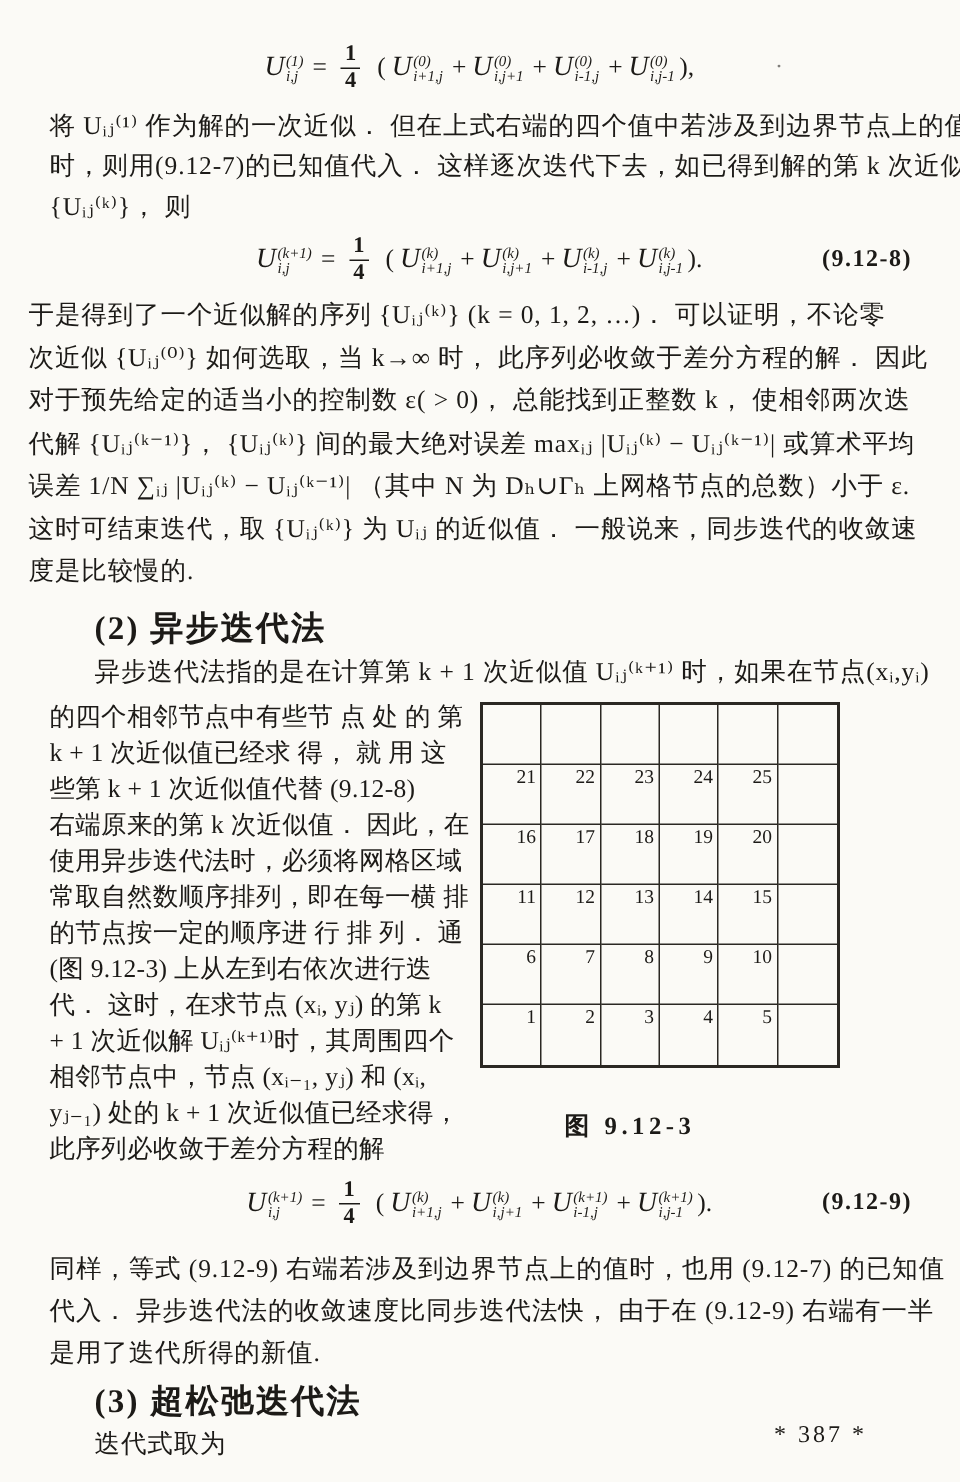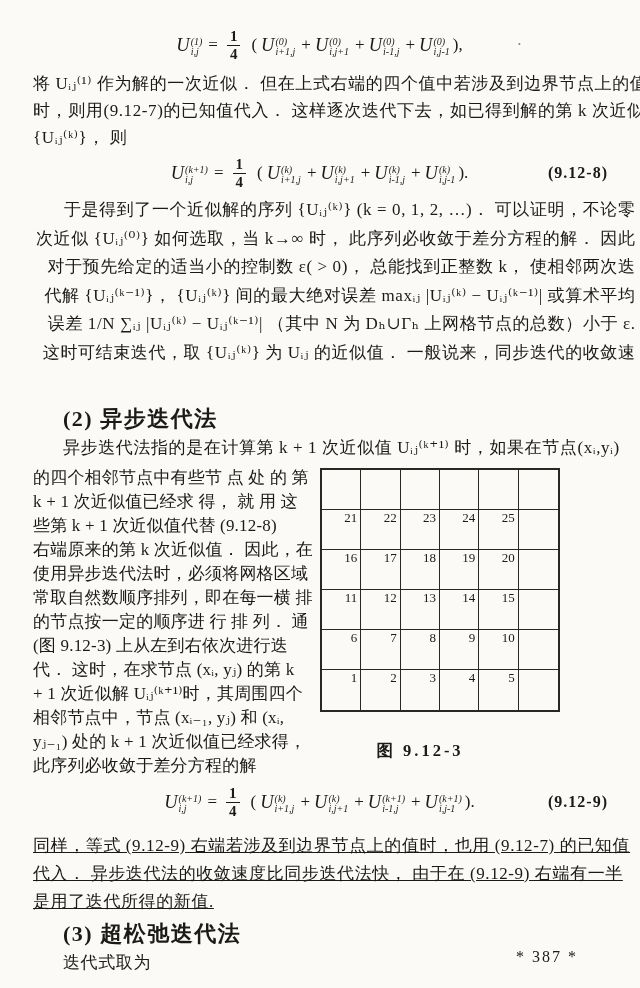--- a/index.html
+++ b/index.html
@@ -151,27 +151,28 @@
           <span class="ss">
             <span>(k)</span>
             <span>i,j-1</span>
           </span>
         </span>
       <span class="rel cl">).</span>
     </div>
     <span class="eqno">(9.12-8)</span>
   </div>
 
-  <div class="abs p2" style="left:36px;top:196px;text-align:right;">
+  <div class="abs p2" style="left:19px;top:196px;">
     <div class="pline">于是得到了一个近似解的序列 {Uᵢⱼ⁽ᵏ⁾} (k = 0, 1, 2, …)．  可以证明，不论零</div>
     <div class="pline">次近似 {Uᵢⱼ⁽⁰⁾} 如何选取，当 k→∞ 时， 此序列必收敛于差分方程的解． 因此</div>
     <div class="pline">对于预先给定的适当小的控制数 ε( &gt; 0)， 总能找到正整数 k， 使相邻两次迭</div>
     <div class="pline">代解 {Uᵢⱼ⁽ᵏ⁻¹⁾}， {Uᵢⱼ⁽ᵏ⁾} 间的最大绝对误差 maxᵢⱼ |Uᵢⱼ⁽ᵏ⁾ − Uᵢⱼ⁽ᵏ⁻¹⁾| 或算术平均</div>
     <div class="pline">误差 1/N ∑ᵢⱼ |Uᵢⱼ⁽ᵏ⁾ − Uᵢⱼ⁽ᵏ⁻¹⁾| （其中 N 为 Dₕ∪Γₕ 上网格节点的总数）小于 ε.</div>
     <div class="pline">这时可结束迭代，取 {Uᵢⱼ⁽ᵏ⁾} 为 Uᵢⱼ 的近似值． 一般说来，同步迭代的收敛速</div>
+    <div class="pline">度是比较慢的.</div>
   </div>
 
   <div class="abs heading" style="left:63px;top:404px;">(2) 异步迭代法</div>
 
   <div class="abs pline" style="left:63px;top:434px;">异步迭代法指的是在计算第 k + 1 次近似值 Uᵢⱼ⁽ᵏ⁺¹⁾ 时，如果在节点(xᵢ,yᵢ)</div>
 
   <div class="abs" style="left:33px;top:466px;width:577px;height:312px;">
     <div class="leftcol" style="position:absolute;left:0;top:0;width:290px;">
       <div class="pline">的四个相邻节点中有些节 点 处 的 第</div>
       <div class="pline">k + 1 次近似值已经求 得， 就 用 这</div>
@@ -325,21 +326,21 @@
           <span class="ss">
             <span>(k+1)</span>
             <span>i,j-1</span>
           </span>
         </span>
       <span class="rel cl">).</span>
     </div>
     <span class="eqno">(9.12-9)</span>
   </div>
 
-  <div class="abs p4" style="left:33px;top:832px;text-decoration:underline;">
+  <div class="abs p4" style="left:33px;top:832px;">
     <div class="pline">同样，等式 (9.12-9) 右端若涉及到边界节点上的值时，也用 (9.12-7) 的已知值</div>
     <div class="pline">代入． 异步迭代法的收敛速度比同步迭代法快， 由于在 (9.12-9) 右端有一半</div>
     <div class="pline">是用了迭代所得的新值.</div>
   </div>
 
   <div class="abs heading" style="left:63px;top:919px;">(3) 超松弛迭代法</div>
 
   <div class="abs pline" style="left:63px;top:949px;">迭代式取为</div>
 
   <div class="abs pagenum" style="left:516px;top:948px;">* 387 *</div>

